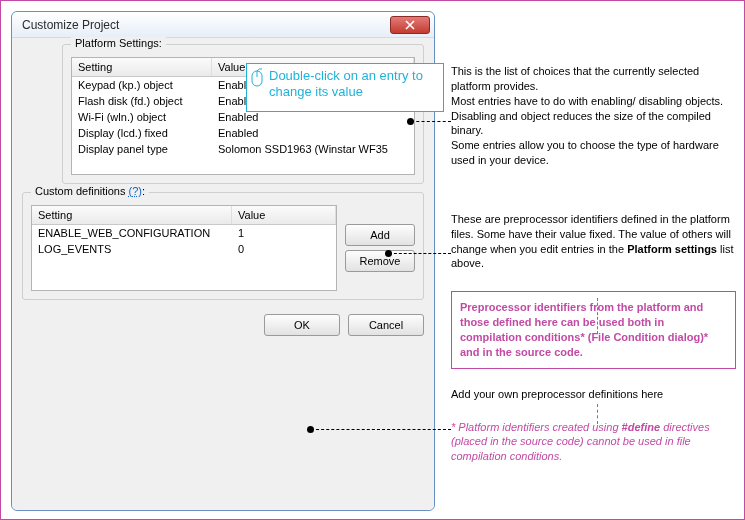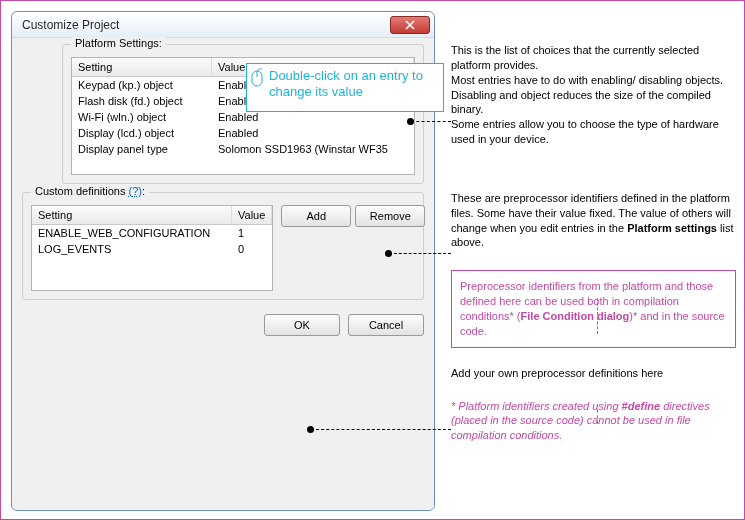--- a/index.html
+++ b/index.html
@@ -98,21 +98,21 @@
   background: #fff;
   border: 1px solid #b4b4b4;
   padding: 4px 6px;
   font-size: 11px;
   font-family: "Segoe UI", Tahoma, sans-serif;
   white-space: pre;
   overflow: auto;
 }
 .custom-row { display: flex; gap: 8px; }
 .custom-grid-wrap { flex: 1; }
-.custom-btns { display: flex; gap: 4px; justify-content: center; }
+.custom-btns { display: flex; flex-direction: column; gap: 4px; justify-content: center; }
 .btn {
   min-width: 70px;
   height: 22px;
   background: linear-gradient(#fdfdfd, #e2e2e2);
   border: 1px solid #9a9a9a;
   border-radius: 3px;
   font-size: 11px;
   display: flex;
   align-items: center;
   justify-content: center;
@@ -194,21 +194,21 @@
         </div>
         <div class="grid-row">
           <div class="col setting">Flash disk (fd.) object</div>
           <div class="col value">Enabled</div>
         </div>
         <div class="grid-row">
           <div class="col setting">Wi-Fi (wln.) object</div>
           <div class="col value">Enabled</div>
         </div>
         <div class="grid-row">
-          <div class="col setting">Display (lcd.) object</div>
+          <div class="col setting">Display (lcd.) fixed</div>
           <div class="col value">Enabled</div>
         </div>
         <div class="grid-row">
           <div class="col setting">Display panel type</div>
           <div class="col value">Solomon SSD1963 (Winstar WF35</div>
         </div>
       </div>
     </div>
 
 
@@ -266,29 +266,29 @@
 <div class="dash" style="left:388px; top:252px; width:62px;"></div>
 <div class="dash-dot" style="left:384px; top:249px;"></div>
 
 <div class="dash" style="left:310px; top:428px; width:140px;"></div>
 <div class="dash-dot" style="left:306px; top:425px;"></div>
 
 <div class="vline" style="left:596px; top:297px; height:36px;"></div>
 <div class="vline" style="left:596px; top:403px; height:20px;"></div>
 
 <div class="callouts">
-  <div class="callout-text" style="white-space:pre-line; margin-top:32px; margin-bottom:44px;">This is the list of choices that the currently selected platform provides.
+  <div class="callout-text" style="white-space:pre-line; margin-top:53px; margin-bottom:44px;">This is the list of choices that the currently selected platform provides.
 Most entries have to do with enabling/ disabling objects. Disabling and object reduces the size of the compiled binary.
 Some entries allow you to choose the type of hardware used in your device.</div>
 
   <div class="callout-text">
     <span>These are preprocessor identifiers defined in the platform files. Some have their value fixed. The value of others will change when you edit entries in the </span><b>Platform settings</b><span> list above.</span>
   </div>
 
-  <div class="callout-box" style="margin-top:20px;">
+  <div class="callout-box" style="margin-top:20px;font-weight:bold;">
     <span>Preprocessor identifiers from the platform and those defined here can be used both in compilation conditions* (</span><b>File Condition dialog</b><span>)* and in the source code.</span>
   </div>
 
   <div class="callout-text">Add your own preprocessor definitions here</div>
 
   <div class="callout-note">
     <span>* Platform identifiers created using </span><b style="font-style:italic;">#define</b><span> directives (placed in the source code) cannot be used in file compilation conditions.</span>
   </div>
 </div>
 

